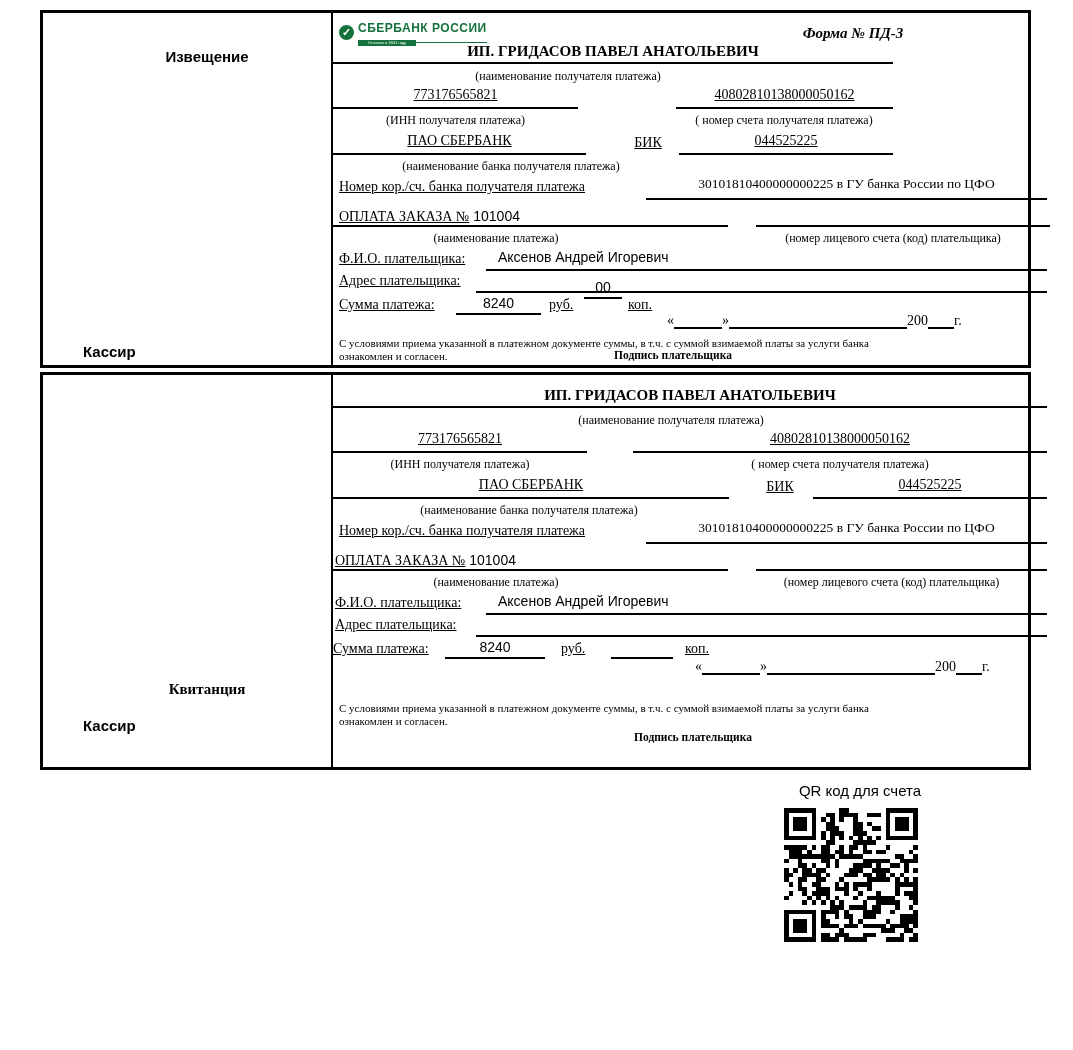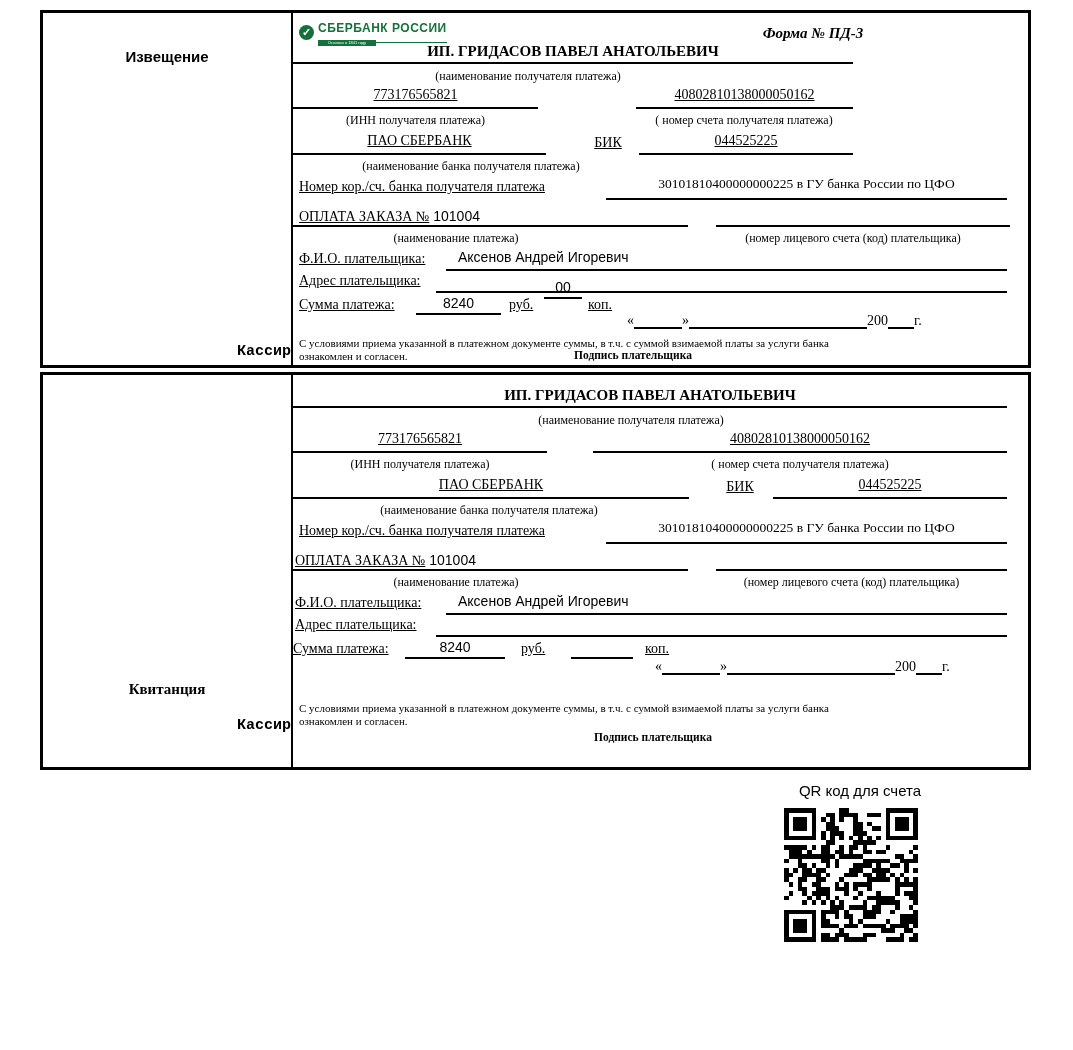--- a/index.html
+++ b/index.html
@@ -1,22 +1,22 @@
 <!DOCTYPE html>
 <html><head>
 <meta charset="utf-8">
 <style>
   * { margin:0; padding:0; box-sizing:border-box; }
   html,body { width:1073px; height:1050px; background:#ffffff; font-family:"Liberation Serif", serif; color:#000; }
   .abs { position:absolute; }
   .box { position:absolute; left:40px; width:991px; border:3px solid #000; display:flex; background:#fff; }
-  .left-pane { width:250px; border-right:2px solid #000; position:relative; }
+  .left-pane { width:250px; border-right:2px solid #000; position:relative;margin-left:40px; }
   .right-pane { flex:1; position:relative; }
   .side-title { position:absolute; width:100%; text-align:center; font-weight:bold; font-size:15px; font-family:"Liberation Sans", sans-serif; }
-  .cashier { position:absolute; width:100%; text-align:right; font-weight:bold; font-size:15px; font-family:Liberation Mono, monospace; }
+  .cashier { position:absolute; width:100%; text-align:left; font-weight:bold; font-size:15px; font-family:Liberation Sans, sans-serif; }
   .cap { font-size:12px; }
   .txt { font-size:14px;text-decoration:underline; }
   .val { font-family:"Liberation Sans", sans-serif; font-size:14px; }
   .u { border-bottom:2px solid #000; }
   .ctr { text-align:center; }
   .hdr { font-weight:bold; font-size:15px; }
   .forma { font-weight:bold; font-style:italic; font-size:15px; }
   .terms { font-size:11px; line-height:13px; }
   .sig { font-weight:bold; font-size:11.5px; }
   .row { position:absolute; }

